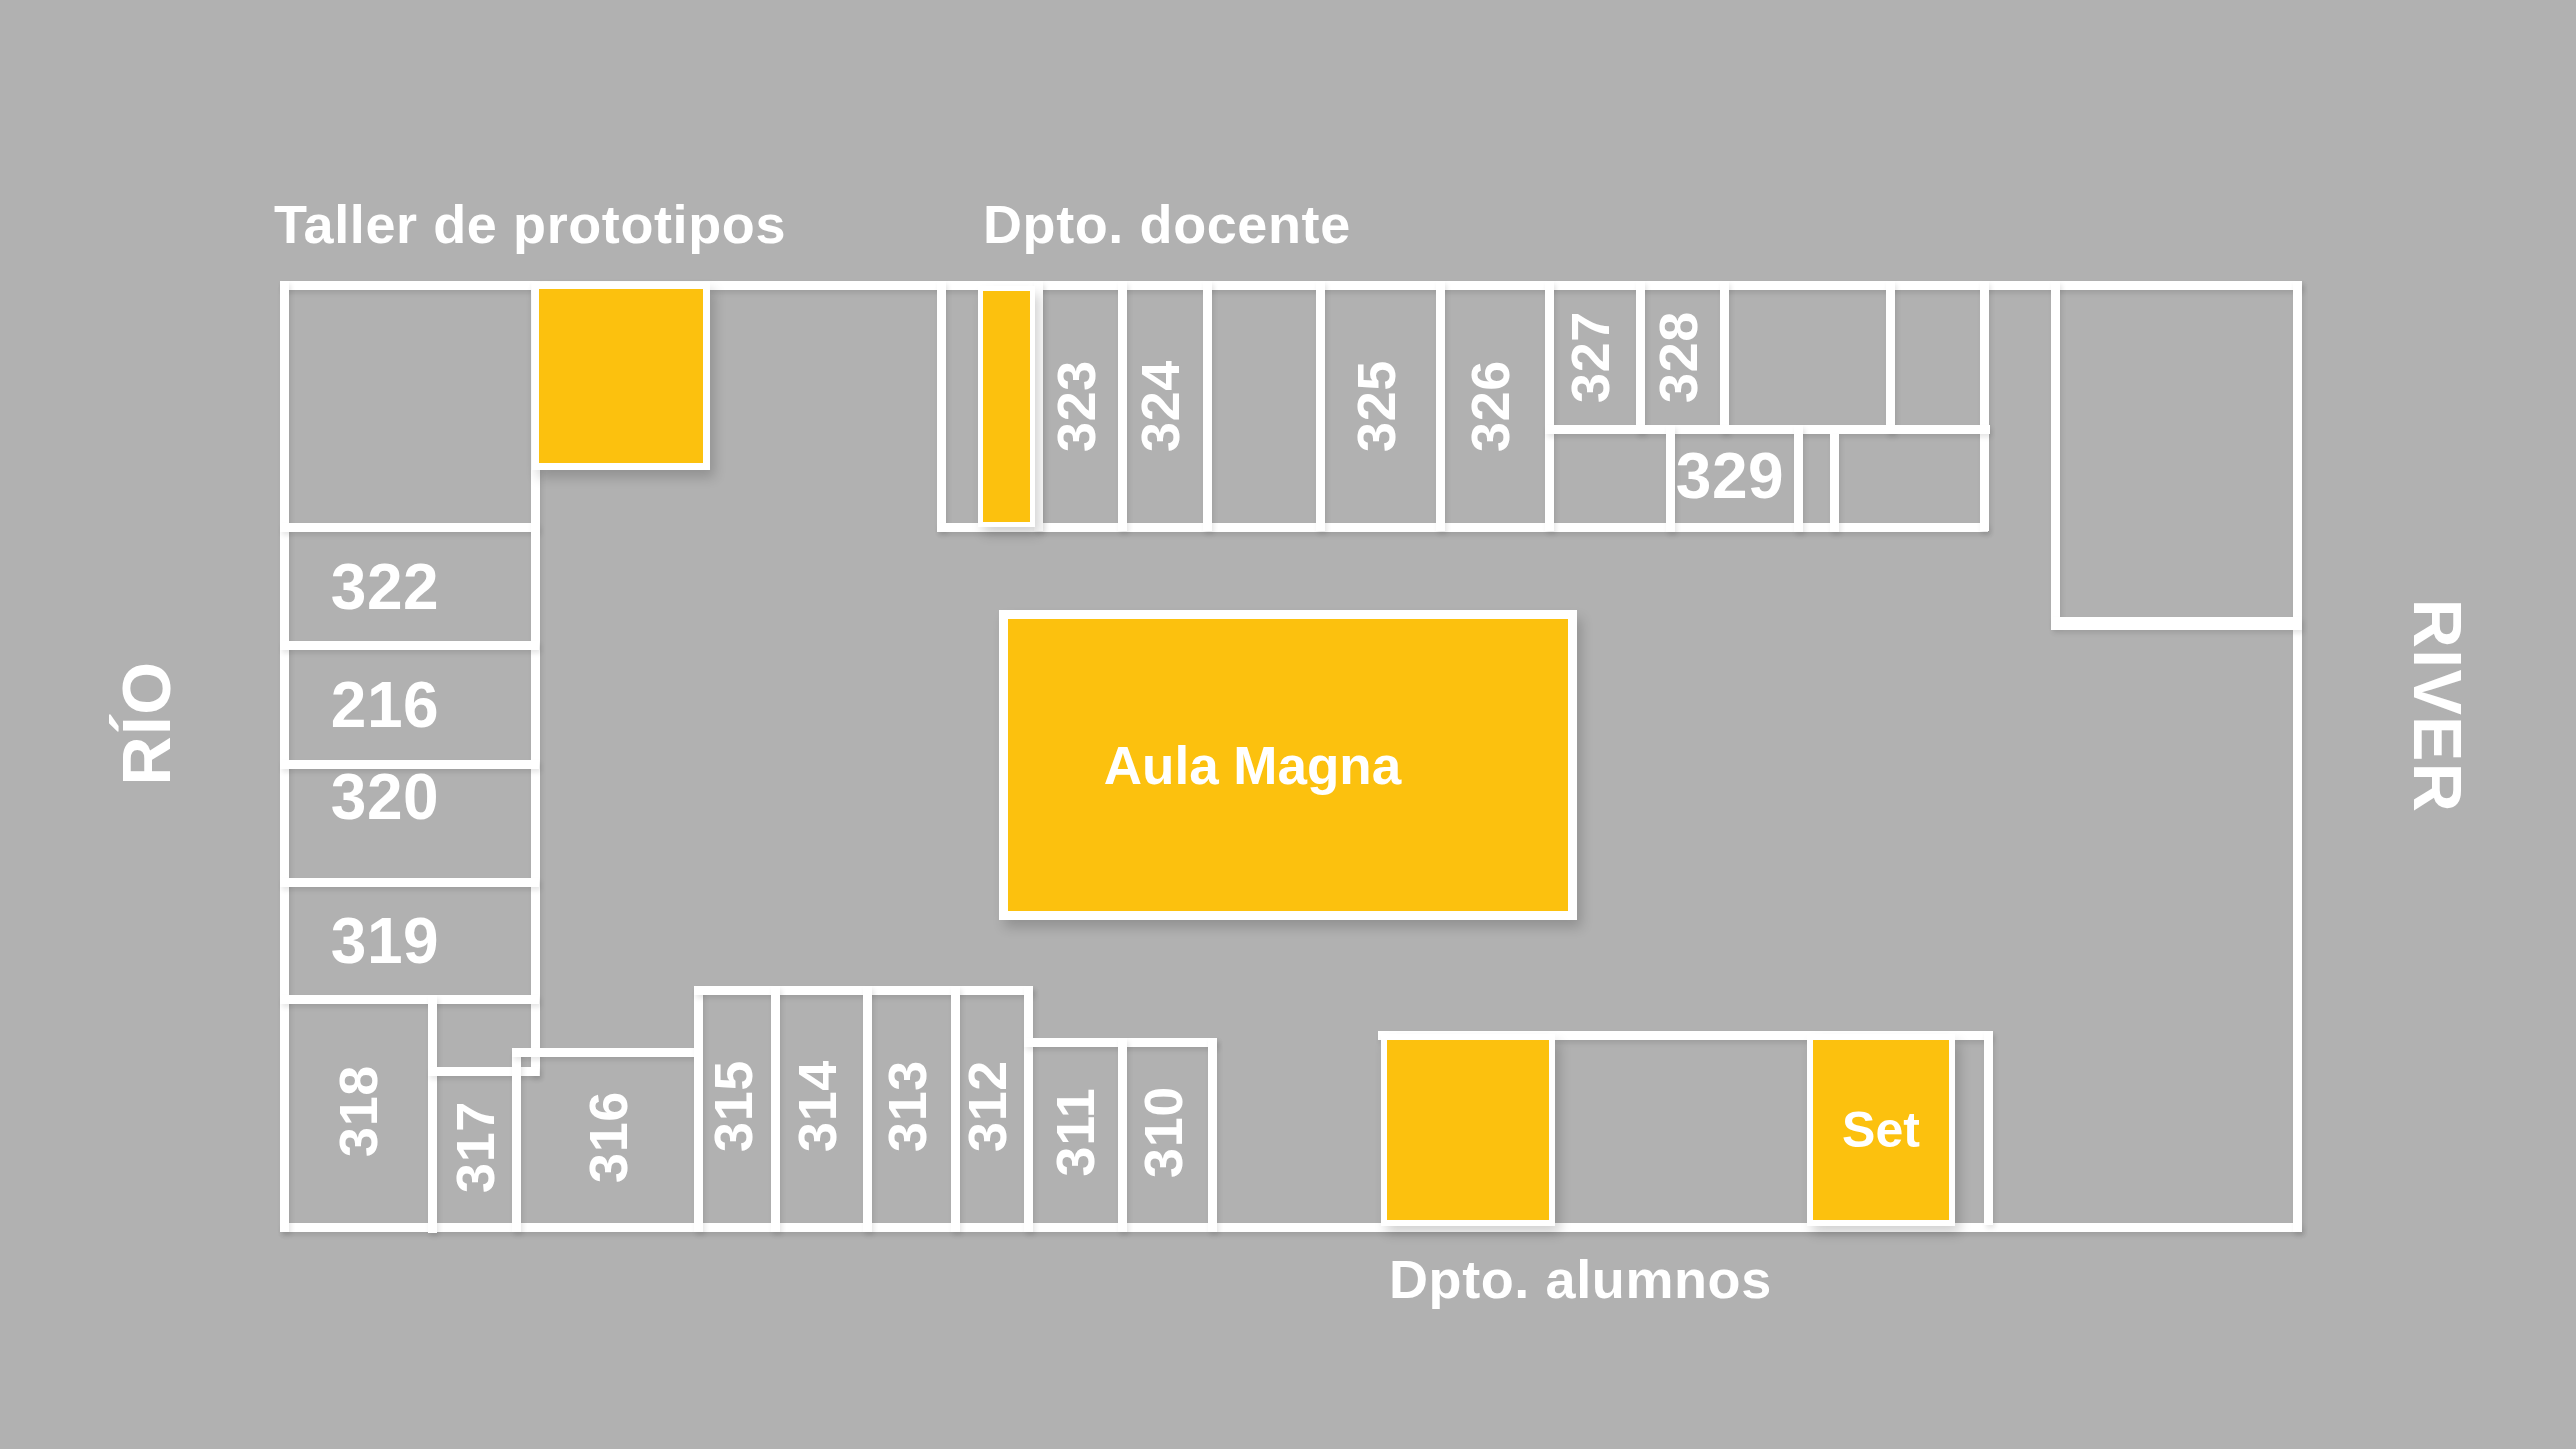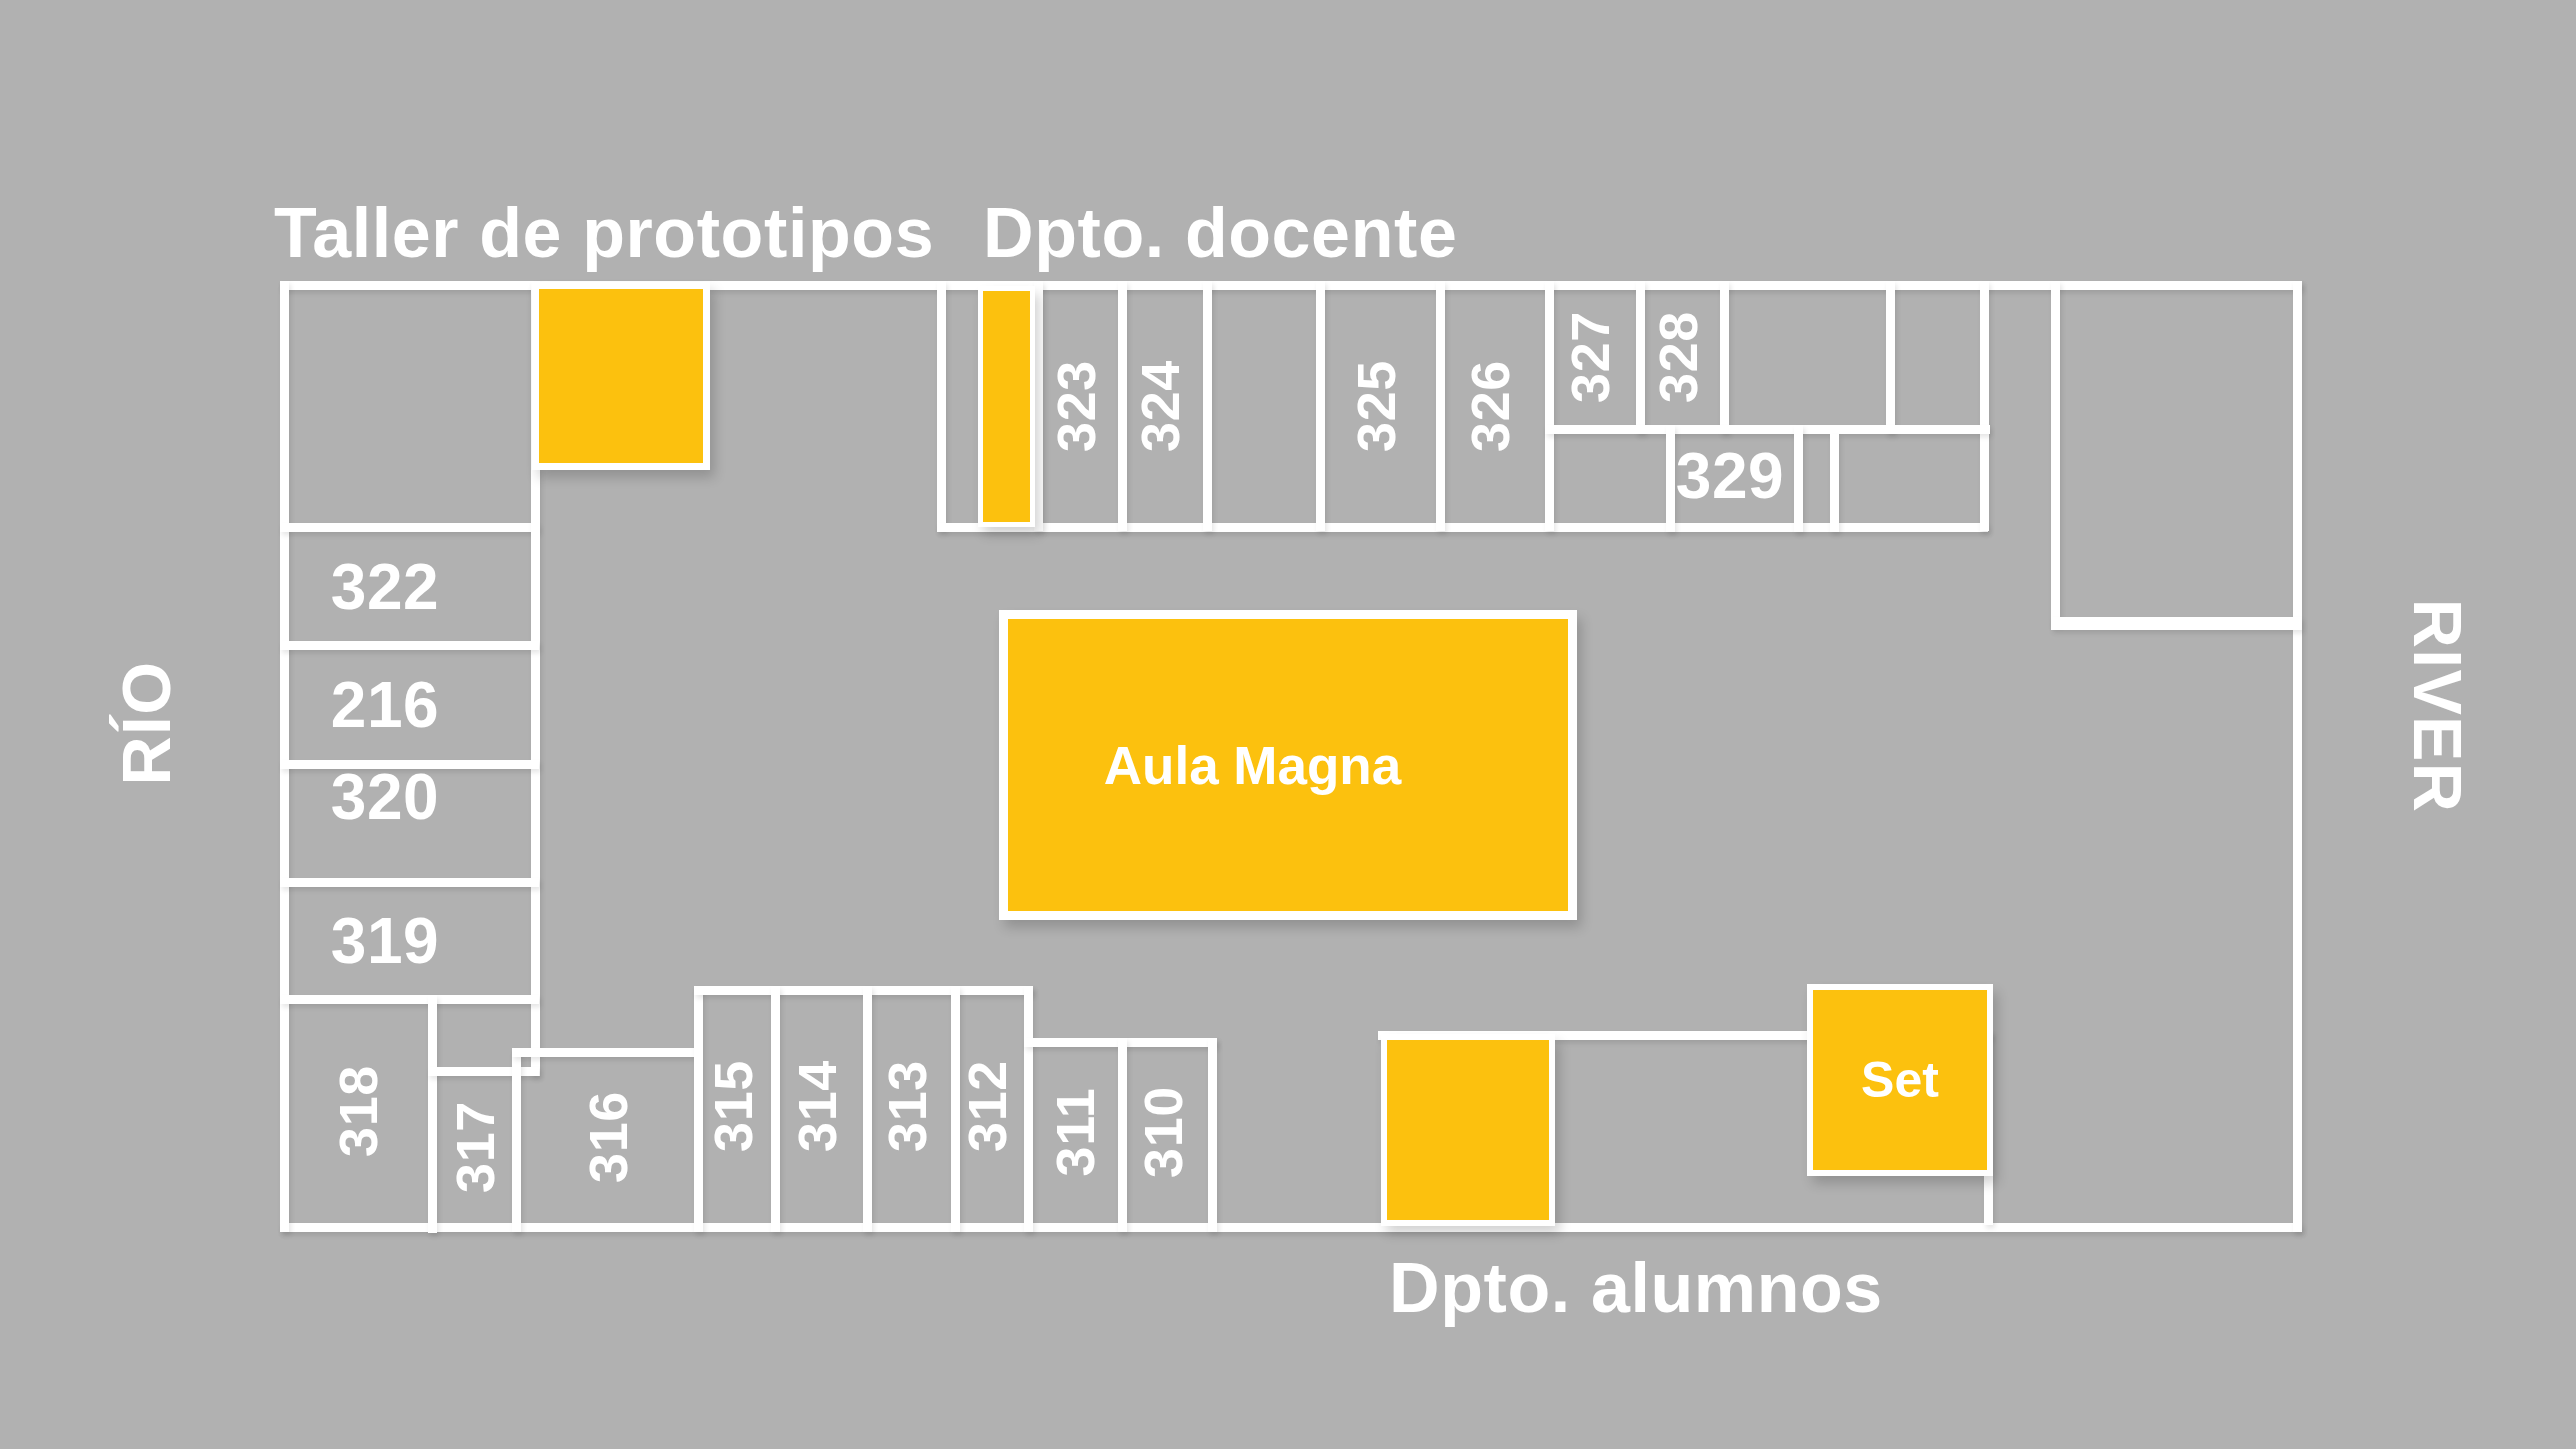--- a/index.html
+++ b/index.html
@@ -41,21 +41,21 @@
   .vlabel{
     position:absolute;
     transform:translate(-50%,-50%) rotate(-90deg);
     white-space:nowrap;
     font-size:54px;
     letter-spacing:0.6px;
   }
   .title{
     position:absolute;
     white-space:nowrap;
-    font-size:70px;
+    font-size:54px;
     letter-spacing:0.6px;
   }
   .side-label{
     position:absolute;
     white-space:nowrap;
     font-size:68px;
     letter-spacing:1.3px;
   }
   #rio-label{transform:translate(-50%,-50%) rotate(-90deg);}
   #river-label{transform:translate(-50%,-50%) rotate(90deg);}
@@ -119,21 +119,21 @@
   <div class="yblock" style="left:532px;top:282px;width:178px;height:188px"></div>
 
   <div class="yblock" style="left:978px;top:286px;width:57px;height:241px;border-width:5.2px"></div>
 
   <div class="yblock" style="left:999px;top:610px;width:578px;height:310px;border-width:9px">
     <span class="aula-text">Aula Magna</span>
   </div>
 
   <div class="yblock" style="left:1381px;top:1034px;width:174px;height:192px;border-width:6.4px"></div>
 
-  <div class="yblock" style="left:1807px;top:984px;width:186px;height:192px;border-width:6.4px">
+  <div class="yblock" style="left:1807px;top:1034px;width:148px;height:192px;border-width:6.4px">
     <span class="set-text">Set</span>
   </div>
 
   <div class="title" style="left:274px;top:193px">Taller de prototipos</div>
   <div class="title" style="left:1389px;top:1248px">Dpto. alumnos</div>
   <div class="title" style="left:983px;top:193px">Dpto. docente</div>
 
   <div class="side-label" id="rio-label" style="left:146px;top:723px">RÍO</div>
   <div class="side-label" id="river-label" style="left:2438px;top:706px">RIVER</div>
 

